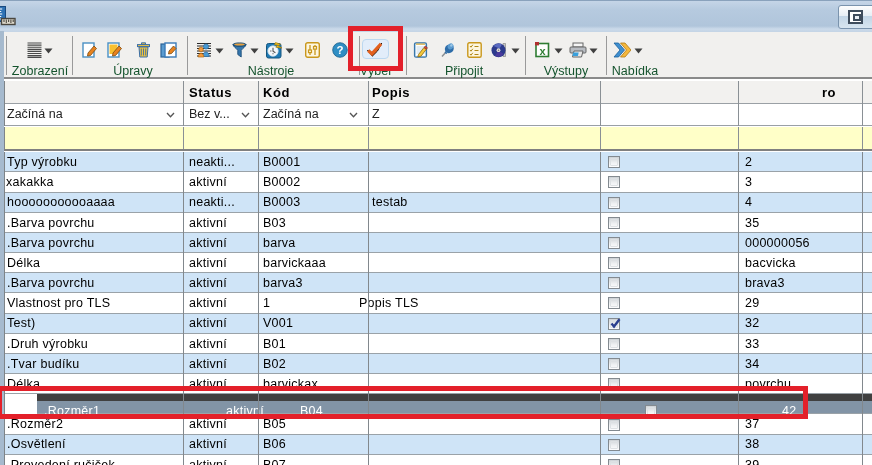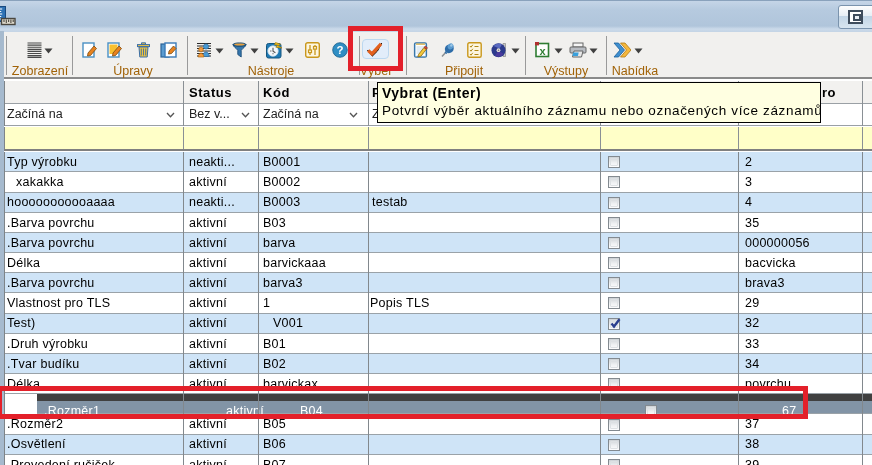--- a/index.html
+++ b/index.html
@@ -8,21 +8,21 @@
 .ticon { position:absolute; left:0px; top:2px; }
 .ttext { position:absolute; left:23px; top:7px; font-size:13.5px; letter-spacing:0.4px; color:#111; }
 .maxbtn { position:absolute; left:838px; top:4px; width:40px; height:24px; border:1px solid #7a93ad; border-radius:3px;
   background:linear-gradient(#fdfdfd,#e7eef5 45%,#c2d5e6 46%,#d8e5f0); }
 .maxsq { position:absolute; left:9px; top:4px; width:15px; height:14px; border:2px solid #3e4c5c; background:#fff; }
 .maxin { position:absolute; left:2.5px; top:2px; width:8px; height:7px; border:2px solid #3e4c5c; background:#e8eef4; }
 .toolbar { position:absolute; left:0; top:32px; width:872px; height:47px; background:#f1f0ee; border-bottom:2px solid #8a8a8a; }
 .sep { position:absolute; top:4px; width:1px; height:39px; background:#9a9a9a; }
 .ic { position:absolute; top:10px; }
 .ar { position:absolute; top:16px; }
-.lbl { position:absolute; top:32px; font-size:12.5px; color:#a16207; text-align:center; white-space:pre; }
+.lbl { position:absolute; top:32px; font-size:12.5px; color:#14532d; text-align:center; white-space:pre; }
 .leftedge { position:absolute; left:0; top:31px; width:4px; height:434px; background:#a6bace; z-index:30; }
 .thead { position:absolute; left:0; top:81px; width:872px; height:23px; background:#f2f1ef; border-bottom:1px solid #9aa0a5; }
 .h { position:absolute; top:4px; font-size:13px; font-weight:bold; letter-spacing:0.55px; color:#000; white-space:pre; }
 .tfilter { position:absolute; left:0; top:104px; width:872px; height:22px; background:#fff; border-bottom:1px solid #9aa0a5; }
 .f { position:absolute; top:3px; font-size:12.5px; color:#222; white-space:pre; }
 .tyellow { position:absolute; left:0; top:126.5px; width:872px; height:24px; background:#ffffc8; border-bottom:2px solid #808080; }
 .vline { position:absolute; top:0; width:1px; background:#8a9095; }
 .tdata { position:absolute; left:0; top:152.3px; width:872px; height:312.7px; background:#fff; }
 .row { position:absolute; left:0; width:872px; height:20.17px; border-bottom:1px solid #9aa2a8; }
 .row.blue { background:#cfe4f7; }
@@ -239,21 +239,21 @@
 <div class="row blue" style="top:0.0px">
 <span class="c" style="left:7px">Typ výrobku</span>
 <span class="c" style="left:189px">neakti...</span>
 <span class="c" style="left:263px">B0001</span>
 <div style="position:absolute;left:608px;top:4px;width:12px;height:12px;border:1px solid #838a90;background:linear-gradient(#cdd2d6,#eef0f2 55%,#fdfdfe);">
           <div style="position:absolute;left:1px;top:1px;width:8px;height:8px;border:1px solid #dde1e4;border-radius:1px;background:transparent;"></div>
         </div>
 <span class="c" style="left:745px">2</span>
 </div>
 <div class="row white" style="top:20.17px">
-<span class="c" style="left:16px">xakakka</span>
+<span class="c" style="left:6px">xakakka</span>
 <span class="c" style="left:189px">aktivní</span>
 <span class="c" style="left:263px">B0002</span>
 <div style="position:absolute;left:608px;top:4px;width:12px;height:12px;border:1px solid #838a90;background:linear-gradient(#cdd2d6,#eef0f2 55%,#fdfdfe);">
           <div style="position:absolute;left:1px;top:1px;width:8px;height:8px;border:1px solid #dde1e4;border-radius:1px;background:transparent;"></div>
         </div>
 <span class="c" style="left:745px">3</span>
 </div>
 <div class="row blue" style="top:40.34px">
 <span class="c" style="left:7px">hooooooooooaaaa</span>
 <span class="c" style="left:189px">neakti...</span>
@@ -297,30 +297,30 @@
 <span class="c" style="left:263px">barva3</span>
 <div style="position:absolute;left:608px;top:4px;width:12px;height:12px;border:1px solid #838a90;background:linear-gradient(#cdd2d6,#eef0f2 55%,#fdfdfe);">
           <div style="position:absolute;left:1px;top:1px;width:8px;height:8px;border:1px solid #dde1e4;border-radius:1px;background:transparent;"></div>
         </div>
 <span class="c" style="left:745px">brava3</span>
 </div>
 <div class="row white" style="top:141.19px">
 <span class="c" style="left:7px">Vlastnost pro TLS</span>
 <span class="c" style="left:189px">aktivní</span>
 <span class="c" style="left:263px">1</span>
-<span class="c" style="left:370px">Popis TLS</span>
+<span class="c" style="left:359px">Popis TLS</span>
 <div style="position:absolute;left:608px;top:4px;width:12px;height:12px;border:1px solid #838a90;background:linear-gradient(#cdd2d6,#eef0f2 55%,#fdfdfe);">
           <div style="position:absolute;left:1px;top:1px;width:8px;height:8px;border:1px solid #dde1e4;border-radius:1px;background:transparent;"></div>
         </div>
 <span class="c" style="left:745px">29</span>
 </div>
 <div class="row blue" style="top:161.36px">
 <span class="c" style="left:7px">Test)</span>
 <span class="c" style="left:189px">aktivní</span>
-<span class="c" style="left:273px">V001</span>
+<span class="c" style="left:263px">V001</span>
 <div style="position:absolute;left:608px;top:4px;width:12px;height:12px;border:1px solid #838a90;background:linear-gradient(#cdd2d6,#eef0f2 55%,#fdfdfe);">
           <div style="position:absolute;left:1px;top:1px;width:8px;height:8px;border:1px solid #dde1e4;border-radius:1px;background:transparent;"></div>
           <svg width="13" height="13" style="position:absolute;left:0px;top:-1.5px" viewBox="0 0 13 13">
             <path d="M2.5 6.5 L5 9.5 L10.5 2.2" stroke="#2b3f8f" stroke-width="2.4" fill="none"></path>
           </svg>
         </div>
 <span class="c" style="left:745px">32</span>
 </div>
 <div class="row white" style="top:181.53px">
 <span class="c" style="left:7px">.Druh výrobku</span>
@@ -349,21 +349,21 @@
         </div>
 <span class="c" style="left:745px">povrchu</span>
 </div>
 <div class="row sel" style="top:242.04px">
 <span class="c" style="left:7px">.Rozměr1</span>
 <span class="c" style="left:189px">aktivní</span>
 <span class="c" style="left:263px">B04</span>
 <div style="position:absolute;left:608px;top:4px;width:12px;height:12px;border:1px solid #838a90;background:linear-gradient(#cdd2d6,#eef0f2 55%,#fdfdfe);">
           <div style="position:absolute;left:1px;top:1px;width:8px;height:8px;border:1px solid #dde1e4;border-radius:1px;background:transparent;"></div>
         </div>
-<span class="c" style="left:745px">67</span>
+<span class="c" style="left:745px">42</span>
 </div>
 <div class="row white" style="top:262.21px">
 <span class="c" style="left:7px">.Rozměr2</span>
 <span class="c" style="left:189px">aktivní</span>
 <span class="c" style="left:263px">B05</span>
 <div style="position:absolute;left:608px;top:4px;width:12px;height:12px;border:1px solid #838a90;background:linear-gradient(#cdd2d6,#eef0f2 55%,#fdfdfe);">
           <div style="position:absolute;left:1px;top:1px;width:8px;height:8px;border:1px solid #dde1e4;border-radius:1px;background:transparent;"></div>
         </div>
 <span class="c" style="left:745px">37</span>
 </div>
@@ -386,18 +386,14 @@
 <span class="c" style="left:745px">39</span>
 </div>
 <div class="vline2 dark" style="left:4px"></div>
 <div class="vline2" style="left:183px"></div>
 <div class="vline2" style="left:258px"></div>
 <div class="vline2" style="left:368px"></div>
 <div class="vline2" style="left:600px"></div>
 <div class="vline2" style="left:738px"></div>
 <div class="vline2" style="left:862px"></div>
 </div>
-<div class="tooltip">
-      <div class="tt1">Vybrat (Enter)</div>
-      <div class="tt2">Potvrdí výběr aktuálního záznamu nebo označených více záznamů</div>
-    </div>
 <div class="redrect" style="left:348px;top:26px;width:55px;height:45px"></div>
 <div class="redrect" style="left:-3px;top:386px;width:811px;height:33px"></div>
 </div>
 </body></html>

